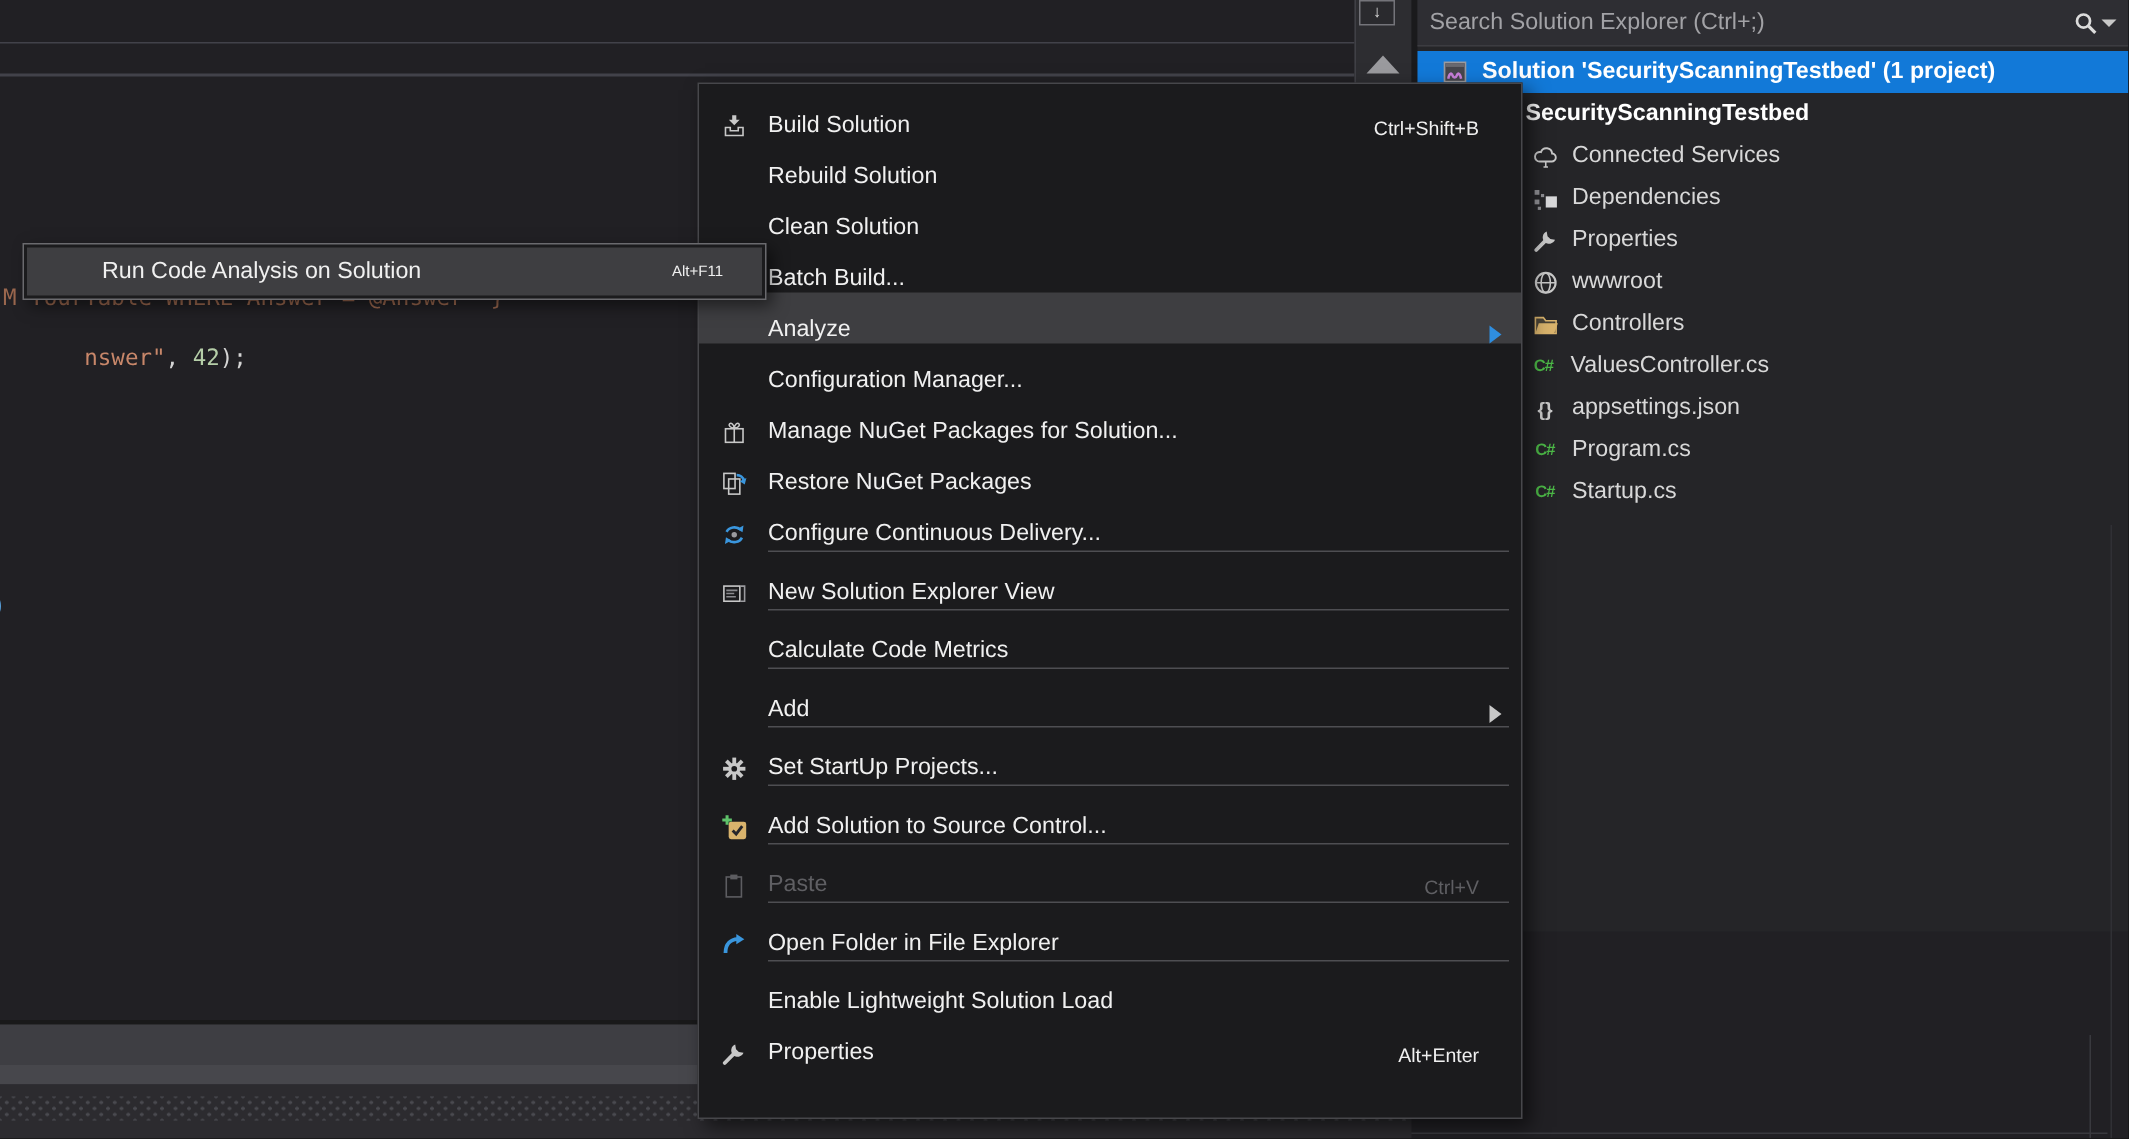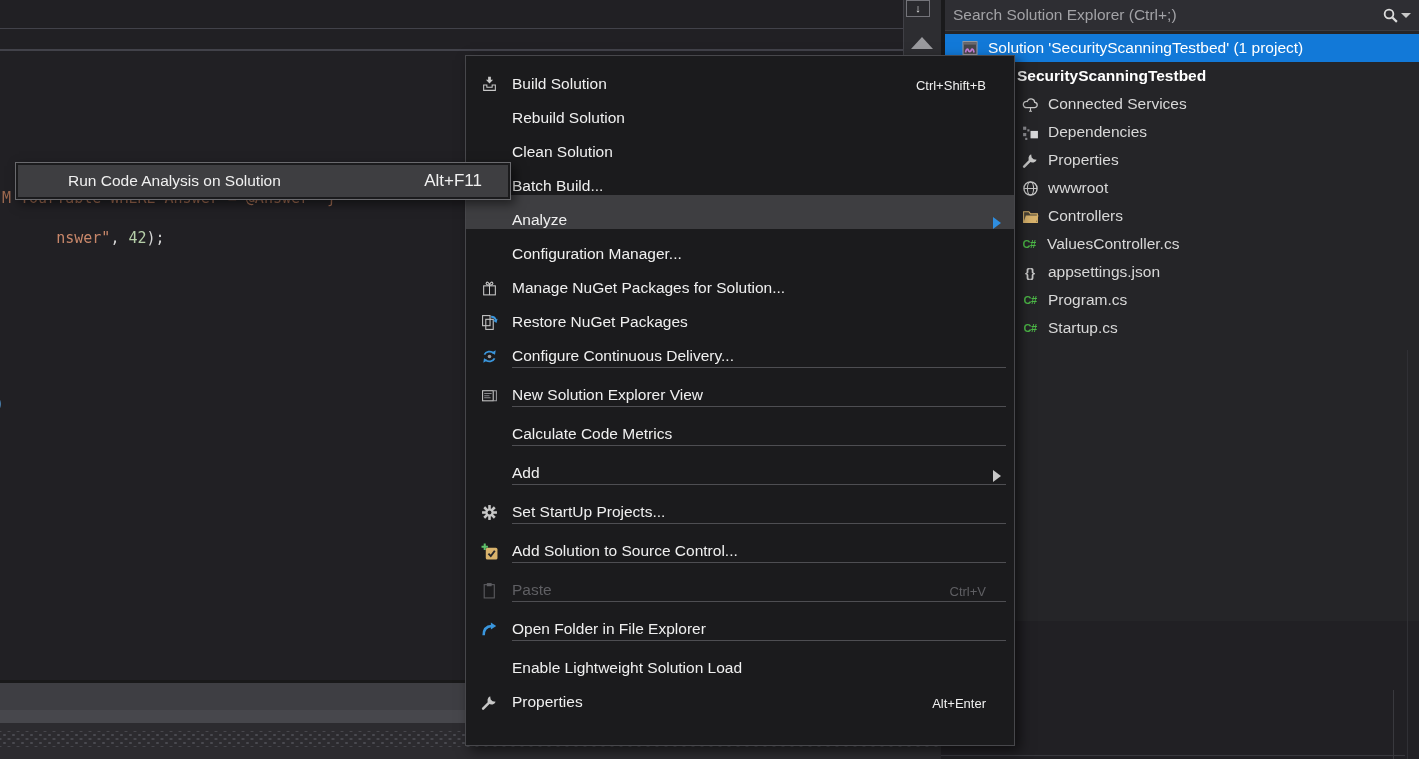--- a/index.html
+++ b/index.html
@@ -25,21 +25,21 @@
   #solution-panel{position:absolute;left:941px;top:0;width:478px;height:621px;background:#252528;
                   border-left:4px solid #1a1a1c;box-sizing:border-box;z-index:3;}
   #search-bar{height:30px;background:#2e2e33;border-bottom:1px solid #3c3c41;display:flex;align-items:center;}
   #search-input{flex:1;background:transparent;border:none;outline:none;color:#cfcfcf;font-size:15.5px;
                 font-family:"Liberation Sans",sans-serif;padding:0 8px;}
   #search-input::placeholder{color:#a2a2a6;}
   .caret-down{width:0;height:0;border-left:5px solid transparent;border-right:5px solid transparent;
               border-top:5px solid #c8c8c8;margin:0 8px 0 2px;}
   #tree{margin-top:3px;}
   .tree-row{position:relative;height:28px;display:flex;align-items:center;color:#d8d8d8;font-size:15.5px;white-space:nowrap;}
-  .tree-row.selected{background:#1279d8;color:#ffffff;}
+  .tree-row.selected{background:#1279d8;color:#ffffff;font-weight:bold;}
   .tree-row.bold{font-weight:bold;color:#ffffff;}
   .t-icon{width:22px;margin-right:7px;display:flex;justify-content:center;align-items:center;flex:none;}
   .expander{width:17px;flex:none;color:#c0c0c0;font-size:11px;}
   .txt-ic{font-weight:bold;}
   .cs{color:#4cb847;font-size:11px;letter-spacing:-0.5px;}
   .jsn{color:#c8c8c8;font-size:13px;}
   
   #context-menu{position:absolute;left:465px;top:55px;width:550px;height:691px;background:#1b1b1d;
                 border:1px solid #47474b;box-sizing:border-box;padding:3px 0;z-index:5;
                 box-shadow:5px 5px 12px rgba(0,0,0,0.55);overflow:hidden;}
@@ -52,21 +52,21 @@
   .mi-arrow{width:0;height:0;flex:none;margin-right:13px;
             border-top:6px solid transparent;border-bottom:6px solid transparent;border-left:8px solid #c8c8c8;}
   .mi-arrow.blue{border-left-color:#2f8ee0;}
   .menu-sep{height:1px;background:#4e4e52;margin:2px 8px 2px 46px;}
   
   #flyout{position:absolute;left:15px;top:162px;width:496px;height:38px;background:#1b1b1d;
           border:1px solid #6a6a6e;box-sizing:border-box;padding:2px;z-index:6;
           box-shadow:4px 4px 10px rgba(0,0,0,0.5);}
   #flyout .row{height:100%;background:#3e3e41;display:flex;align-items:center;}
   #flyout .fl-label{flex:1;padding-left:50px;font-size:15.5px;color:#f0f0f0;}
-  #flyout .fl-shortcut{padding-right:26px;font-size:17px;color:#f0f0f0;}
+  #flyout .fl-shortcut{padding-right:26px;font-size:10px;color:#f0f0f0;}
   svg{display:block;}
 </style>
 </head>
 <body>
 
 <div id="stage">
 
   <div id="editor">
     <div class="hline" style="left:0;top:28px;width:903px;height:1px;"></div>
     <div class="hline" style="left:0;top:49px;width:903px;height:2px;"></div>

